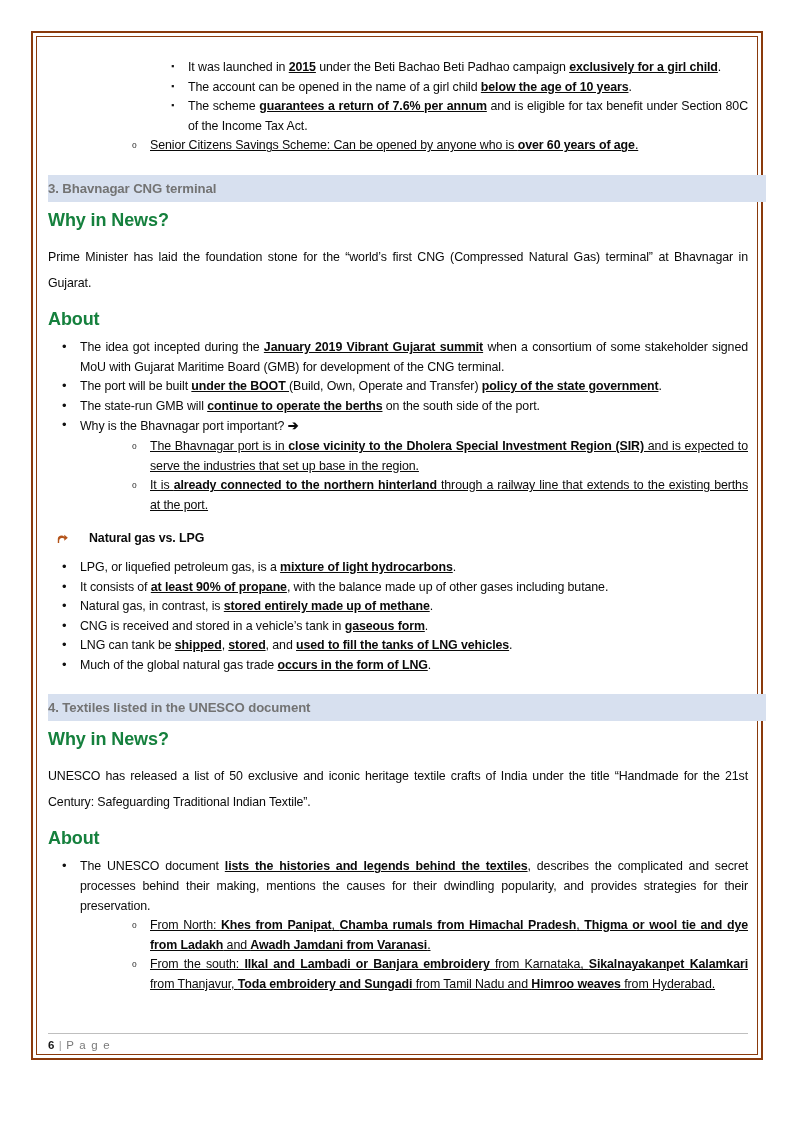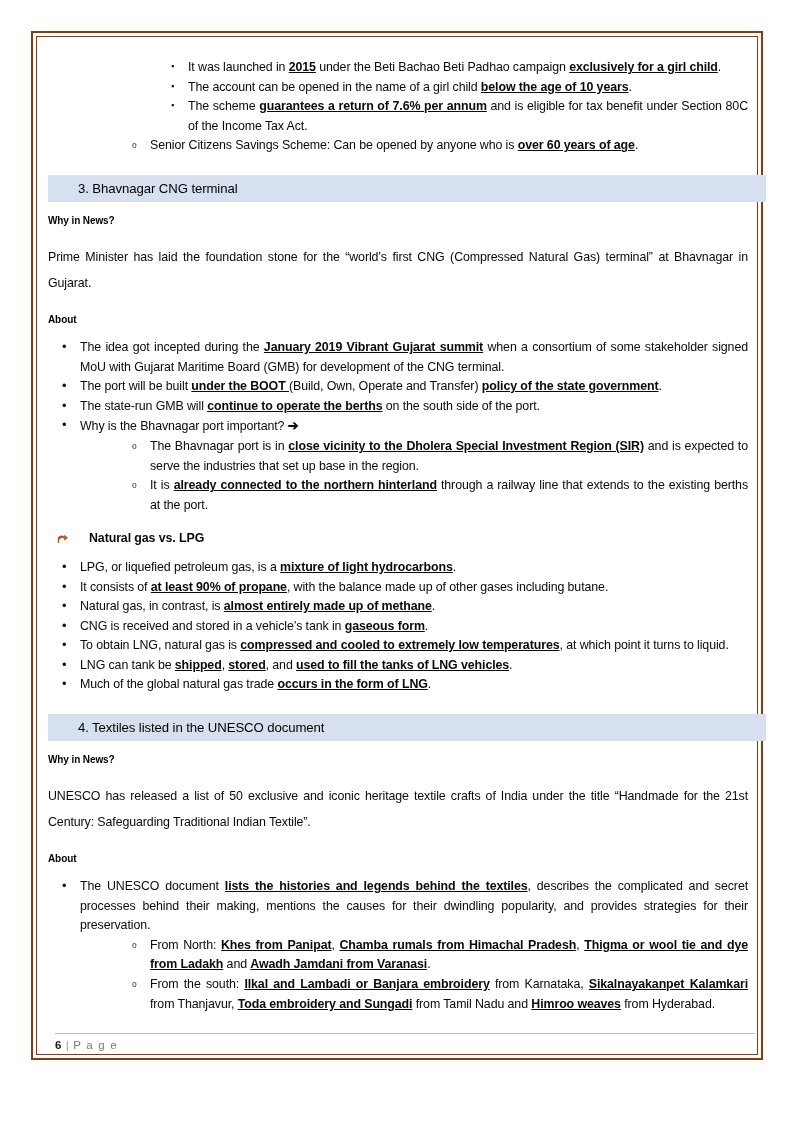--- a/index.html
+++ b/index.html
@@ -72,32 +72,31 @@
   .section-bar {
     background: #D7E0EF;
     height: 27px;
     width: 718px;
     display: flex;
     align-items: center;
     margin-bottom: 0;
   }
   .section-bar .section-title {
     font-size: 13.2px;
-    font-weight: normal;
-    color: #000000;
-    padding-left: 30px;
+    font-weight: bold;
+    color: #737373;
     line-height: 27px;
     letter-spacing: -0.1px;
   }
 
   
   .blue-head {
-    color: #000000;
-    font-weight: bold;
-    font-size: 10px;
+    color: #15803d;
+    font-weight: bold;
+    font-size: 18px;
     line-height: 19px;
   }
 
   
   .orange-head {
     color: #B4541A;
     font-weight: bold;
     font-size: 12.4px;
     line-height: 19px;
     display: flex;
@@ -174,21 +173,21 @@
     content: "\2022";
     position: absolute;
     left: 14px;
     top: -1px;
     font-size: 13px;
     color: #111;
   }
 
   
   .indent-1 { padding-left: 104px; }
-  .indent-2 { padding-left: 66px; }
+  .indent-2 { padding-left: 66px; text-decoration: underline; }
 
   u.ul {
     text-decoration: underline;
     text-underline-offset: 1px;
   }
   b.bu {
     font-weight: bold;
     text-decoration: underline;
     text-underline-offset: 1px;
   }
@@ -196,21 +195,20 @@
     font-size: 13px;
     font-weight: bold;
   }
 
   
   .footer {
     position: absolute;
     left: 48px;
     top: 1033px;
     width: 700px;
-    margin-left: 7px;
   }
   .footer-rule {
     border-top: 1px solid #BFBFBF;
     width: 700px;
     height: 0;
     margin-bottom: 5px;
   }
   .footer-text {
     font-size: 11.5px;
     color: #7a7a7a;
@@ -295,23 +293,22 @@
         </svg>
       </span>
       <span>Natural gas vs. LPG</span>
     </div>
 
     <div class="spacer-sm"></div>
 
     <ul class="lb">
         <li><span>LPG, or liquefied petroleum gas, is a </span><b class="bu">mixture of light hydrocarbons</b><span>.</span></li>
         <li><span>It consists of </span><b class="bu">at least 90% of propane</b><span>, with the balance made up of other gases including butane.</span></li>
-        <li><span>Natural gas, in contrast, is </span><b class="bu">almost entirely made up of methane</b><span>.</span></li>
+        <li><span>Natural gas, in contrast, is </span><b class="bu">stored entirely made up of methane</b><span>.</span></li>
         <li><span>CNG is received and stored in a vehicle’s tank in </span><b class="bu">gaseous form</b><span>.</span></li>
-        <li><span>To obtain LNG, natural gas is </span><b class="bu">compressed and cooled to extremely low temperatures</b><span>, at which point it turns to liquid.</span></li>
         <li><span>LNG can tank be </span><b class="bu">shipped</b><span>, </span><b class="bu">stored</b><span>, and </span><b class="bu">used to fill the tanks of LNG vehicles</b><span>.</span></li>
         <li><span>Much of the global natural gas trade </span><b class="bu">occurs in the form of LNG</b><span>.</span></li>
       </ul>
 
     <div class="spacer-lg"></div>
 
     <div class="section-bar">
       <span class="section-title">4. Textiles listed in the UNESCO document</span>
     </div>
 

